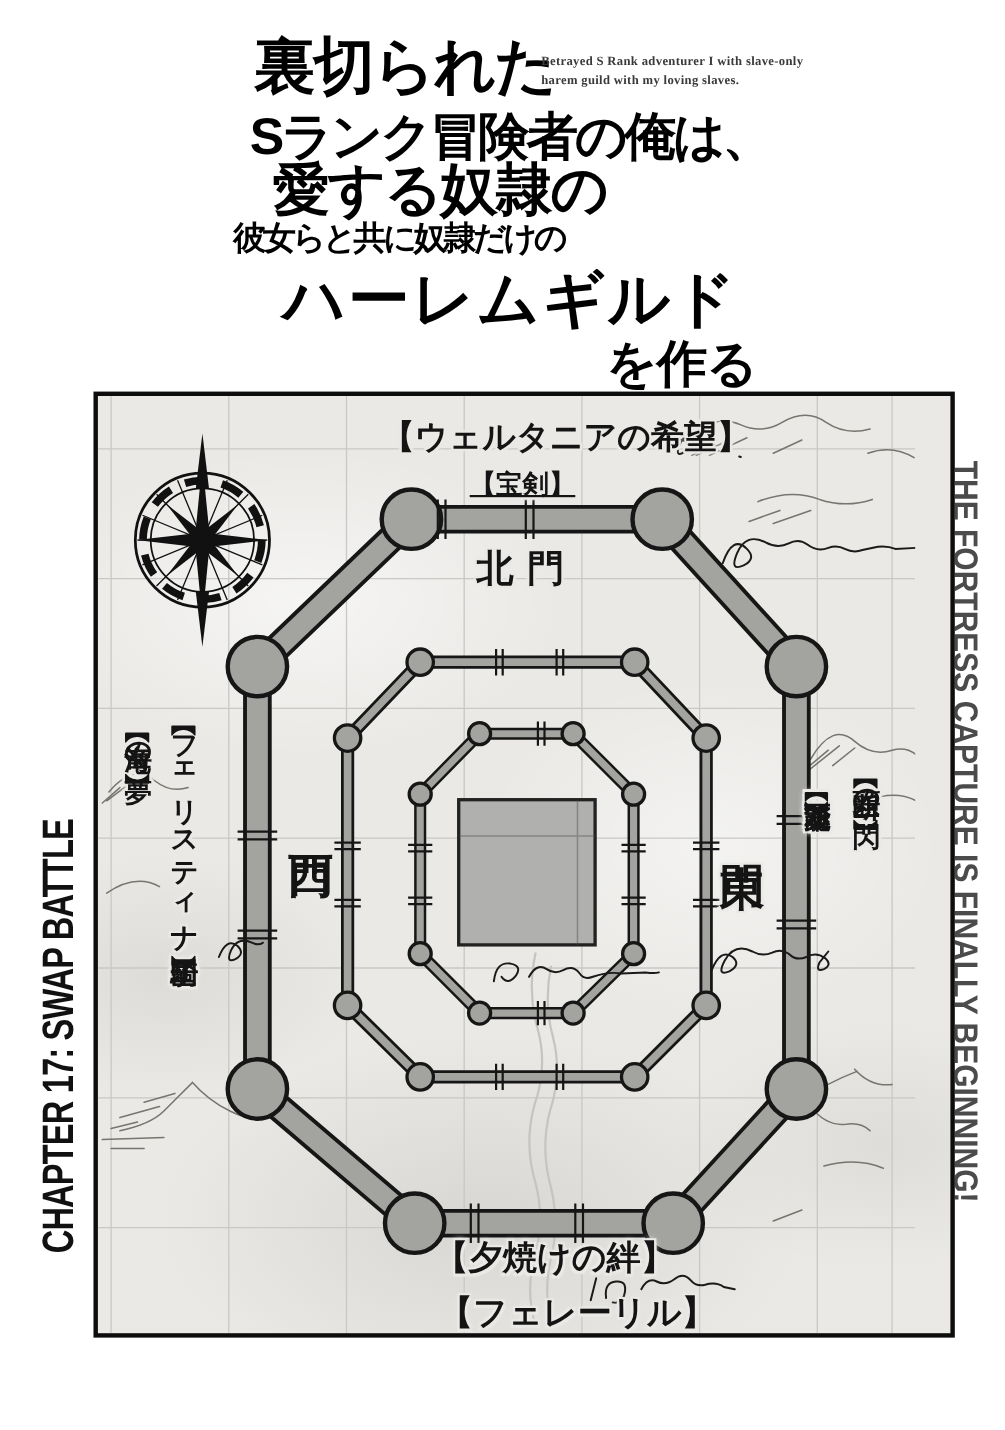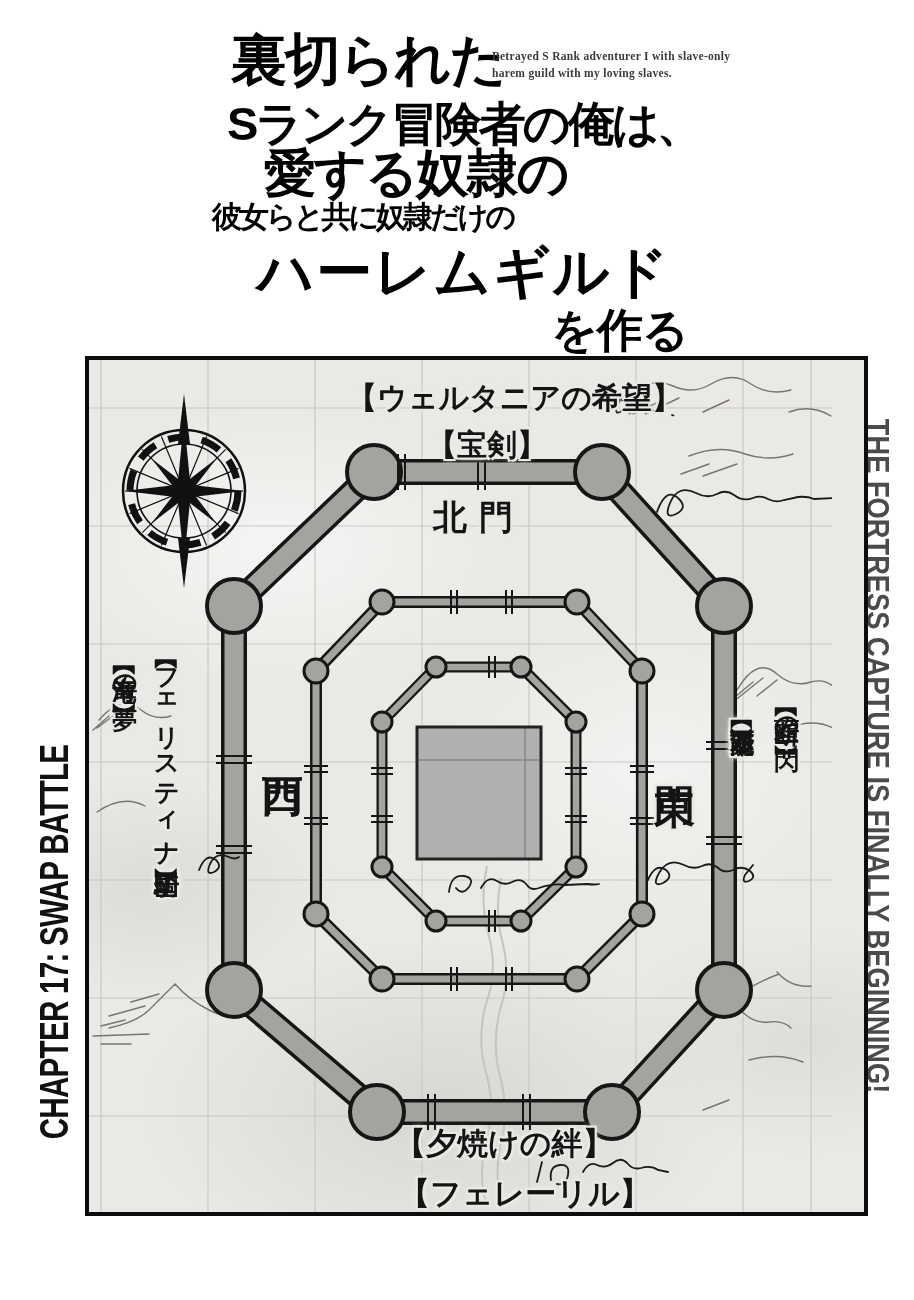--- a/index.html
+++ b/index.html
@@ -4,21 +4,21 @@
 <style>
   html,body{margin:0;padding:0;background:#ffffff;}
   .page{position:relative;width:914px;height:1300px;background:#ffffff;overflow:hidden;
         font-family:"Liberation Serif",serif;}
 
   
   .t-line{position:absolute;color:#000;font-weight:700;white-space:nowrap;
           font-family:Liberation Sans, sans-serif;line-height:1;}
   .t1{left:231px;top:32px;font-size:56px;letter-spacing:-2px;}
   .t2{left:227px;top:100px;font-size:47px;letter-spacing:-3px;}
-  .t3{left:264px;top:147px;font-size:52px;letter-spacing:-2px;}
+  .t3{left:248px;top:147px;font-size:52px;letter-spacing:-2px;}
   .t4{left:212px;top:202px;font-size:30px;letter-spacing:-3px;}
   .t5{left:257px;top:244px;font-size:56px;letter-spacing:2px;}
   .t6{left:551px;top:307px;font-size:46px;letter-spacing:-1px;}
   .t-sub{position:absolute;left:492px;top:48px;color:#3a3a3a;font-size:11.5px;
          line-height:1.45;font-weight:700;letter-spacing:0.3px;
          font-family:"Liberation Serif",serif;}
 
   
   .side-caption{position:absolute;white-space:nowrap;font-family:"Liberation Sans",sans-serif;}
   .cap-left{left:54px;top:942px;font-size:40px;font-weight:900;color:#111;
@@ -40,21 +40,21 @@
              overflow:hidden;padding-left:32px;}
   .map-panel svg{position:absolute;left:0;top:0;z-index:1;}
 
   .map-label{position:absolute;z-index:3;color:#141414;font-weight:700;white-space:nowrap;
              font-family:"Liberation Serif",serif;line-height:1.05;
              text-shadow:-2px -2px 0 #eae9e6,2px -2px 0 #eae9e6,-2px 2px 0 #eae9e6,2px 2px 0 #eae9e6,
                          0 0 5px #eae9e6,0 0 7px #eae9e6;}
   .v{writing-mode:vertical-rl;text-orientation:mixed;}
 
   .lbl-top-name{left:258px;top:22px;font-size:30px;}
-  .lbl-top-item{left:338px;top:69px;font-size:30px;}
+  .lbl-top-item{left:338px;top:69px;font-size:24px;text-decoration:underline;}
   .lbl-north{left:344px;top:140px;font-size:34px;letter-spacing:12px;}
   .lbl-south{left:340px;top:672px;font-size:44px;letter-spacing:8px;}
   .lbl-west{left:172px;top:386px;font-size:41px;}
   .lbl-east{left:564px;top:394px;font-size:41px;}
   .lbl-west1{left:64px;top:292px;font-size:25px;}
   .lbl-west2{left:22px;top:298px;font-size:25px;}
   .lbl-east1{left:684px;top:340px;font-size:25px;}
   .lbl-east2{left:640px;top:352px;font-size:24px;}
   .lbl-south1{left:306px;top:768px;font-size:31px;}
   .lbl-south2{left:310px;top:818px;font-size:31px;}

